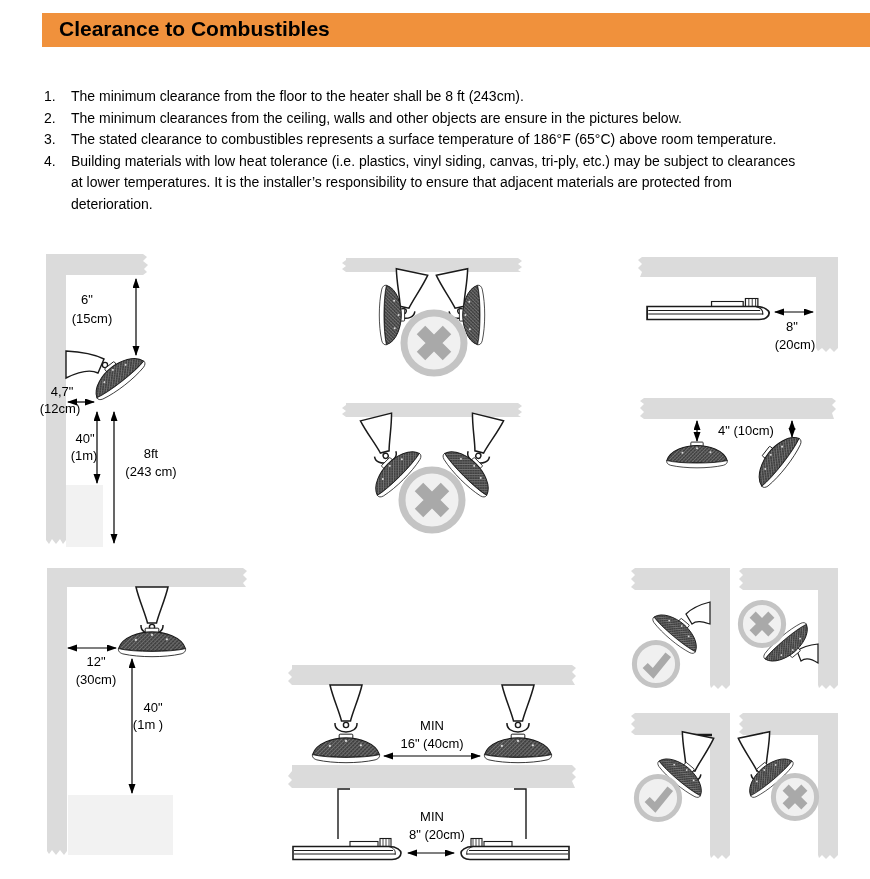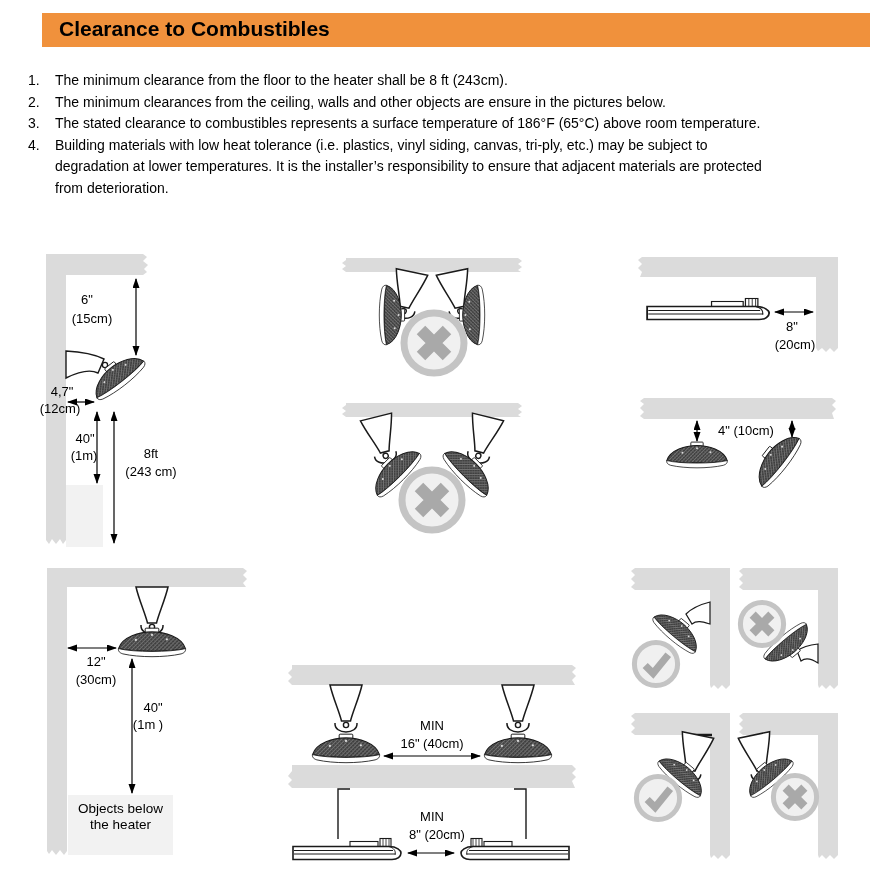--- a/index.html
+++ b/index.html
@@ -1,20 +1,20 @@
 <!DOCTYPE html>
 <html><head>
 <meta charset="utf-8">
 <style>
   html,body{margin:0;padding:0;background:#fff;}
   .page{position:relative;width:870px;height:879px;background:#fff;overflow:hidden;
         font-family:"Liberation Sans","DejaVu Sans",sans-serif;color:#000;}
   .banner{position:absolute;left:10px;top:13px;width:842px;height:34px;background:#F0913C;margin-left:32px;}
   .banner h1{margin:0;padding:3px 0 0 17px;font-size:21px;line-height:26px;font-weight:bold;color:#000;}
-  ol.notes{position:absolute;left:28px;top:70px;width:757px;margin:0;padding:0;
+  ol.notes{position:absolute;left:28px;top:70px;width:757px;margin:16px;padding:0;
            list-style:none;counter-reset:n;font-size:14px;line-height:21.5px;}
   ol.notes li{counter-increment:n;position:relative;padding-left:27px;margin:0;}
   ol.notes li::before{content:counter(n) ".";position:absolute;left:0;top:0;}
   svg.diag{position:absolute;overflow:visible;}
   svg text{font-family:"Liberation Sans","DejaVu Sans",sans-serif;font-size:13px;fill:#000;}
   .dim{stroke:#000;stroke-width:1.2;}
   .objects-caption{position:absolute;left:68px;top:801px;width:105px;height:54px;
                    font-size:13.5px;line-height:16px;text-align:center;}
   .objects-caption span{display:inline-block;padding:0 9px;}
   .defs-svg{position:absolute;width:0;height:0;}
@@ -70,21 +70,21 @@
   </svg>
 
   <header class="banner">
     <h1>Clearance to Combustibles</h1>
   </header>
 
   <ol class="notes">
     <li>The minimum clearance from the floor to the heater shall be 8 ft (243cm).</li>
     <li>The minimum clearances from the ceiling, walls and other objects are ensure in the pictures below.</li>
     <li>The stated clearance to combustibles represents a surface temperature of 186°F (65°C) above room temperature.</li>
-    <li>Building materials with low heat tolerance (i.e. plastics, vinyl siding, canvas, tri-ply, etc.) may be subject to degradation at lower temperatures. It is the installer’s responsibility to ensure that adjacent materials are protected from deterioration.</li>
+    <li>Building materials with low heat tolerance (i.e. plastics, vinyl siding, canvas, tri-ply, etc.) may be subject to clearances at lower temperatures. It is the installer’s responsibility to ensure that adjacent materials are protected from deterioration.</li>
   </ol>
 
   <svg class="diag" style="left:30px;top:252px" width="260" height="296" viewBox="0 0 260 296">
     <path fill="#DBDBDB" d="M16,2 H113 L117,5 113,9 118,13 114,17 117,20 113,23 H16 Z"></path>
     <path fill="#DBDBDB" d="M16,2 H36 V288 L33,292 30,287 26,292 22,287 19,292 16,288 Z"></path>
     <rect x="36" y="233" width="37" height="62" fill="#F2F2F2"></rect>
     <path d="M36,99 C56,100 66,103 74,107 L68,121 C60,117 50,119 36,126 Z" fill="#fff" stroke="#1a1a1a" stroke-width="1.4"></path>
     <circle cx="75" cy="113" r="2.6" fill="#fff" stroke="#1a1a1a" stroke-width="1.3"></circle>
     <use href="#dome" transform="translate(90,127) rotate(-38) scale(0.55)"></use>
     <line class="dim" x1="106" y1="27" x2="106" y2="103" marker-start="url(#arr)" marker-end="url(#arr)"></line>
@@ -137,23 +137,20 @@
     <rect x="28" y="233" width="105" height="60" fill="#F2F2F2"></rect>
     <use href="#cone" transform="translate(112,25)"></use>
     <use href="#dome" transform="translate(112,86) scale(0.62)"></use>
     <line class="dim" x1="28" y1="86" x2="76" y2="86" marker-start="url(#arr)" marker-end="url(#arr)"></line>
     <line class="dim" x1="92" y1="97" x2="92" y2="231" marker-start="url(#arr)" marker-end="url(#arr)"></line>
     <text x="56" y="104" text-anchor="middle">12"</text>
     <text x="56" y="122" text-anchor="middle">(30cm)</text>
     <text x="113" y="150" text-anchor="middle">40"</text>
     <text x="108" y="167" text-anchor="middle">(1m )</text>
   </svg>
-  <div class="objects-caption">
-    <span>Objects below the heater</span>
-  </div>
 
   <svg class="diag" style="left:280px;top:655px" width="320" height="220" viewBox="0 0 320 220">
     <path fill="#DBDBDB" d="M12,10 H292 L296,13 292,17 296,21 292,25 295,30 H12 L8,26 12,22 8,18 12,14 Z"></path>
     <use href="#cone" transform="translate(66,30)"></use>
     <use href="#cone" transform="translate(238,30)"></use>
     <use href="#dome" transform="translate(66,99) scale(0.62)"></use>
     <use href="#dome" transform="translate(238,99) scale(0.62)"></use>
     <line class="dim" x1="104" y1="101" x2="200" y2="101" marker-start="url(#arr)" marker-end="url(#arr)"></line>
     <text x="152" y="75" text-anchor="middle">MIN</text>
     <text x="152" y="93" text-anchor="middle">16" (40cm)</text>

